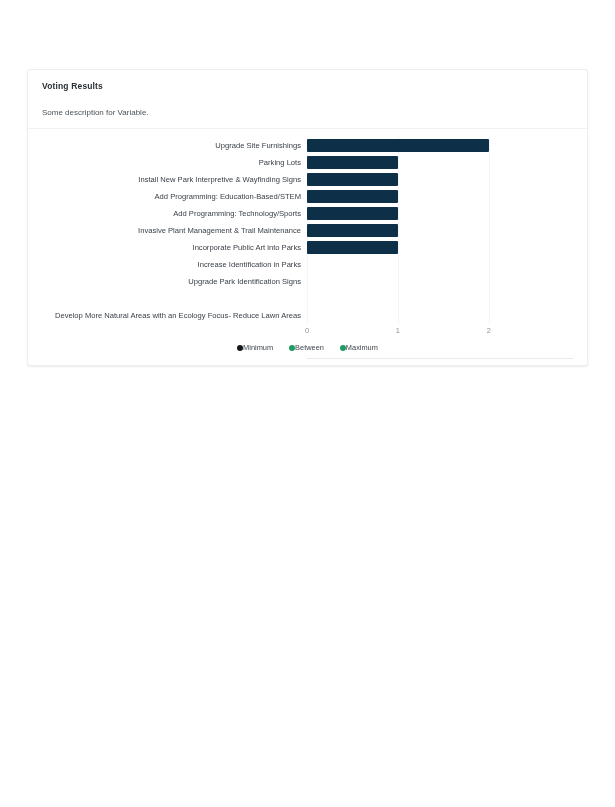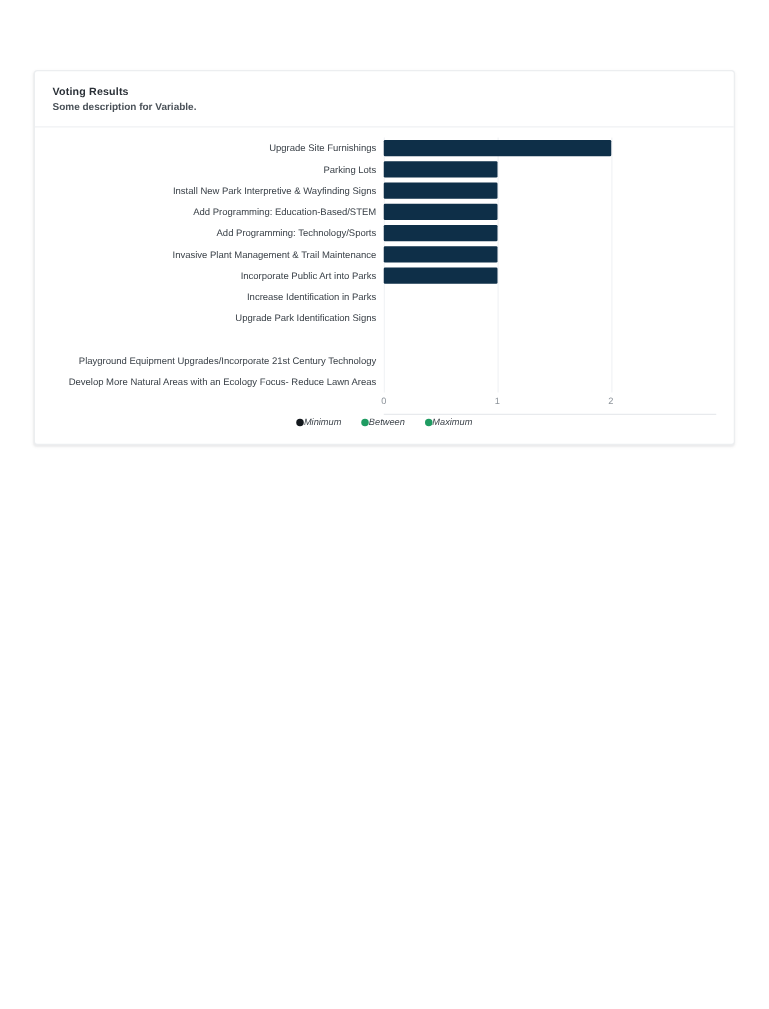--- a/index.html
+++ b/index.html
@@ -15,21 +15,21 @@
     font-family: "Liberation Sans", "DejaVu Sans", sans-serif;
     -webkit-font-smoothing: antialiased;
     color: #2c3136;
     overflow: hidden;
   }
 
   
   .card {
     position: absolute;
     left: 27px;
-    top: 56px;
+    top: 69px;
     width: 561px;
     background: #ffffff;
     border: 1px solid #eceef0;
     border-radius: 3px;
     box-shadow: 0 1px 3px rgba(16,24,40,0.055), 0 1px 1px rgba(16,24,40,0.035);
     box-sizing: border-box;
   }
 
   .card-header {
     padding: 10px 14px 9px 14px;
@@ -37,24 +37,24 @@
   }
   .card-title {
     font-size: 8.5px;
     font-weight: bold;
     letter-spacing: 0.15px;
     color: #2a3037;
     line-height: 12px;
   }
   .card-subtitle {
     font-size: 8px;
-    font-weight: bold;
+    font-weight: normal;
     color: #4b5259;
     line-height: 12px;
-    margin-top: 1px;
+    margin-top: 15px;
   }
 
   .card-body {
     position: relative;
     padding: 8px 14px 12px 14px;
   }
 
   
   .chart {
     position: relative;
@@ -138,21 +138,20 @@
     display: flex;
     justify-content: center;
     align-items: center;
     gap: 16px;
     margin-top: 5px;
   }
   .legend-item {
     display: flex;
     align-items: center;
     gap: 0;
-    font-style: italic;
   }
   .legend-dot {
     width: 6px;
     height: 6px;
     border-radius: 50%;
     display: inline-block;
   }
   .legend-label {
     font-size: 7.4px;
     color: #3d444b;
@@ -226,24 +225,20 @@
               <div class="row-track"></div>
             </div>
             <div class="row">
               <div class="row-label">Upgrade Park Identification Signs</div>
               <div class="row-track"></div>
             </div>
             <div class="row">
               <div class="row-track"></div>
             </div>
             <div class="row">
-              <div class="row-label">Playground Equipment Upgrades/Incorporate 21st Century Technology</div>
-              <div class="row-track"></div>
-            </div>
-            <div class="row">
               <div class="row-label">Develop More Natural Areas with an Ecology Focus- Reduce Lawn Areas</div>
               <div class="row-track"></div>
             </div>
           </div>
         <div class="axis-line" style="top: 221px;"></div>
       </div>
 
       <div class="axis" id="axis-host">
           <div class="tick" style="left: 0px;">0</div>
           <div class="tick" style="left: 90.8475px;">1</div>

